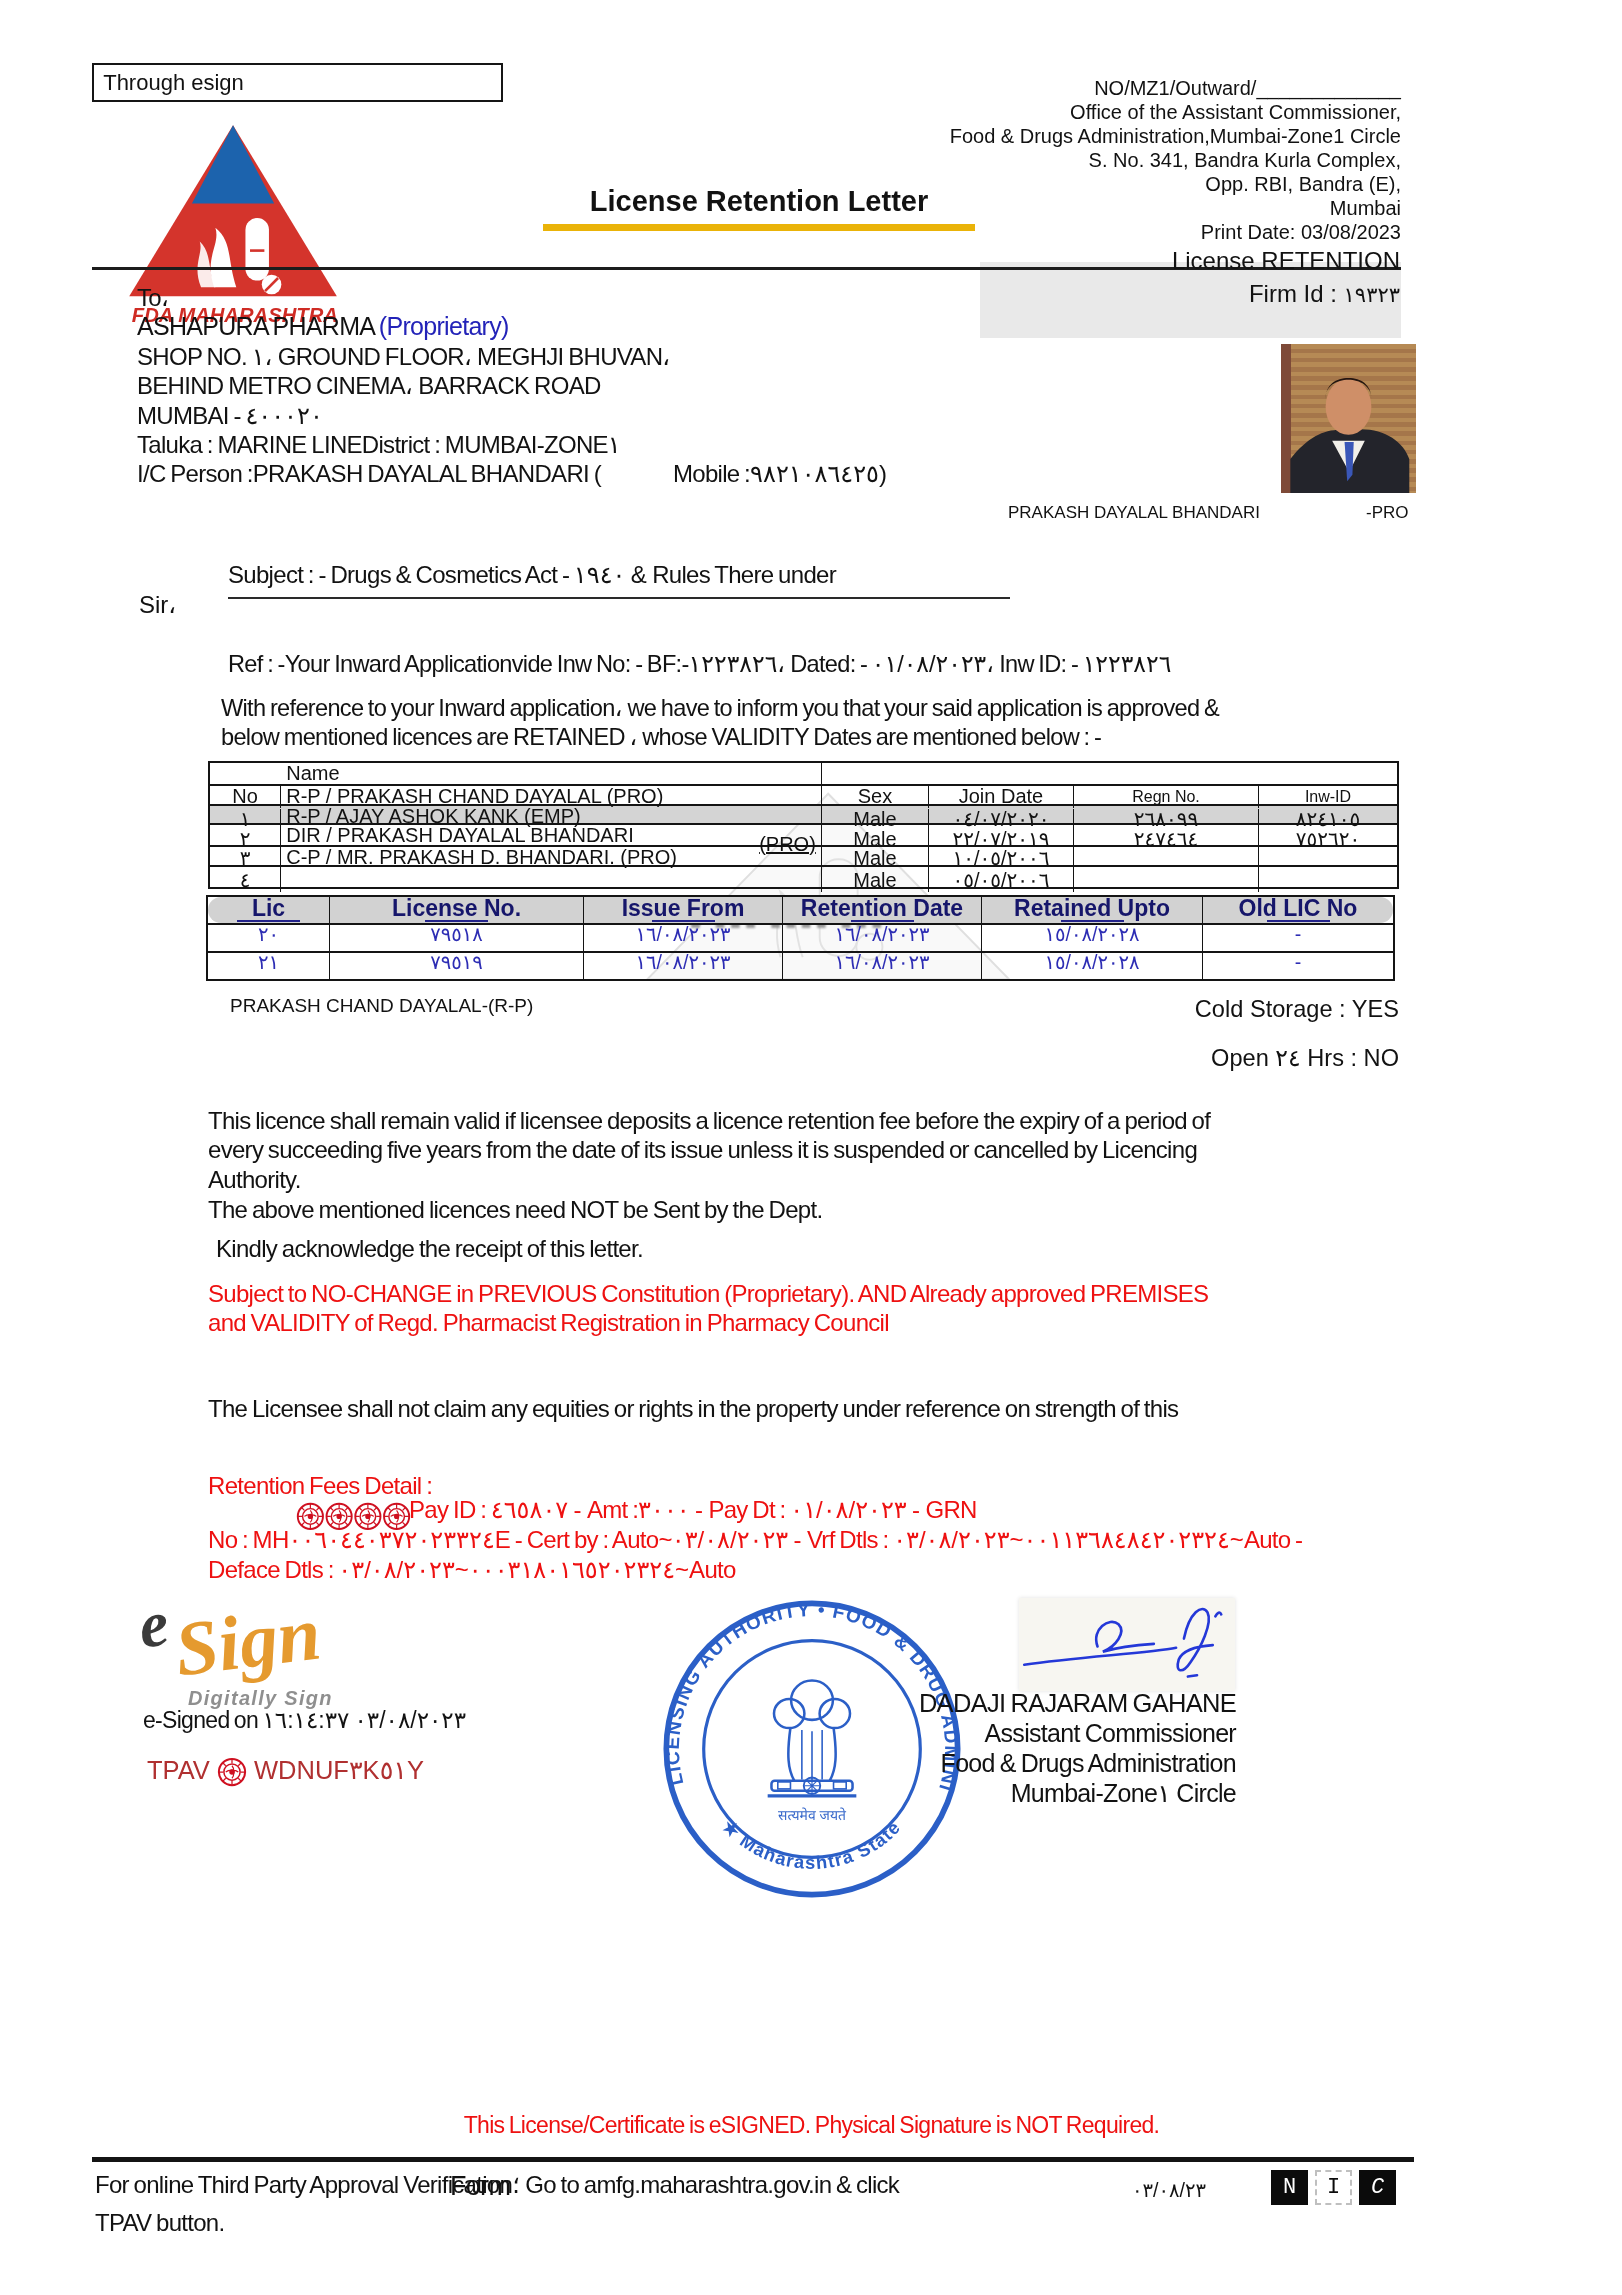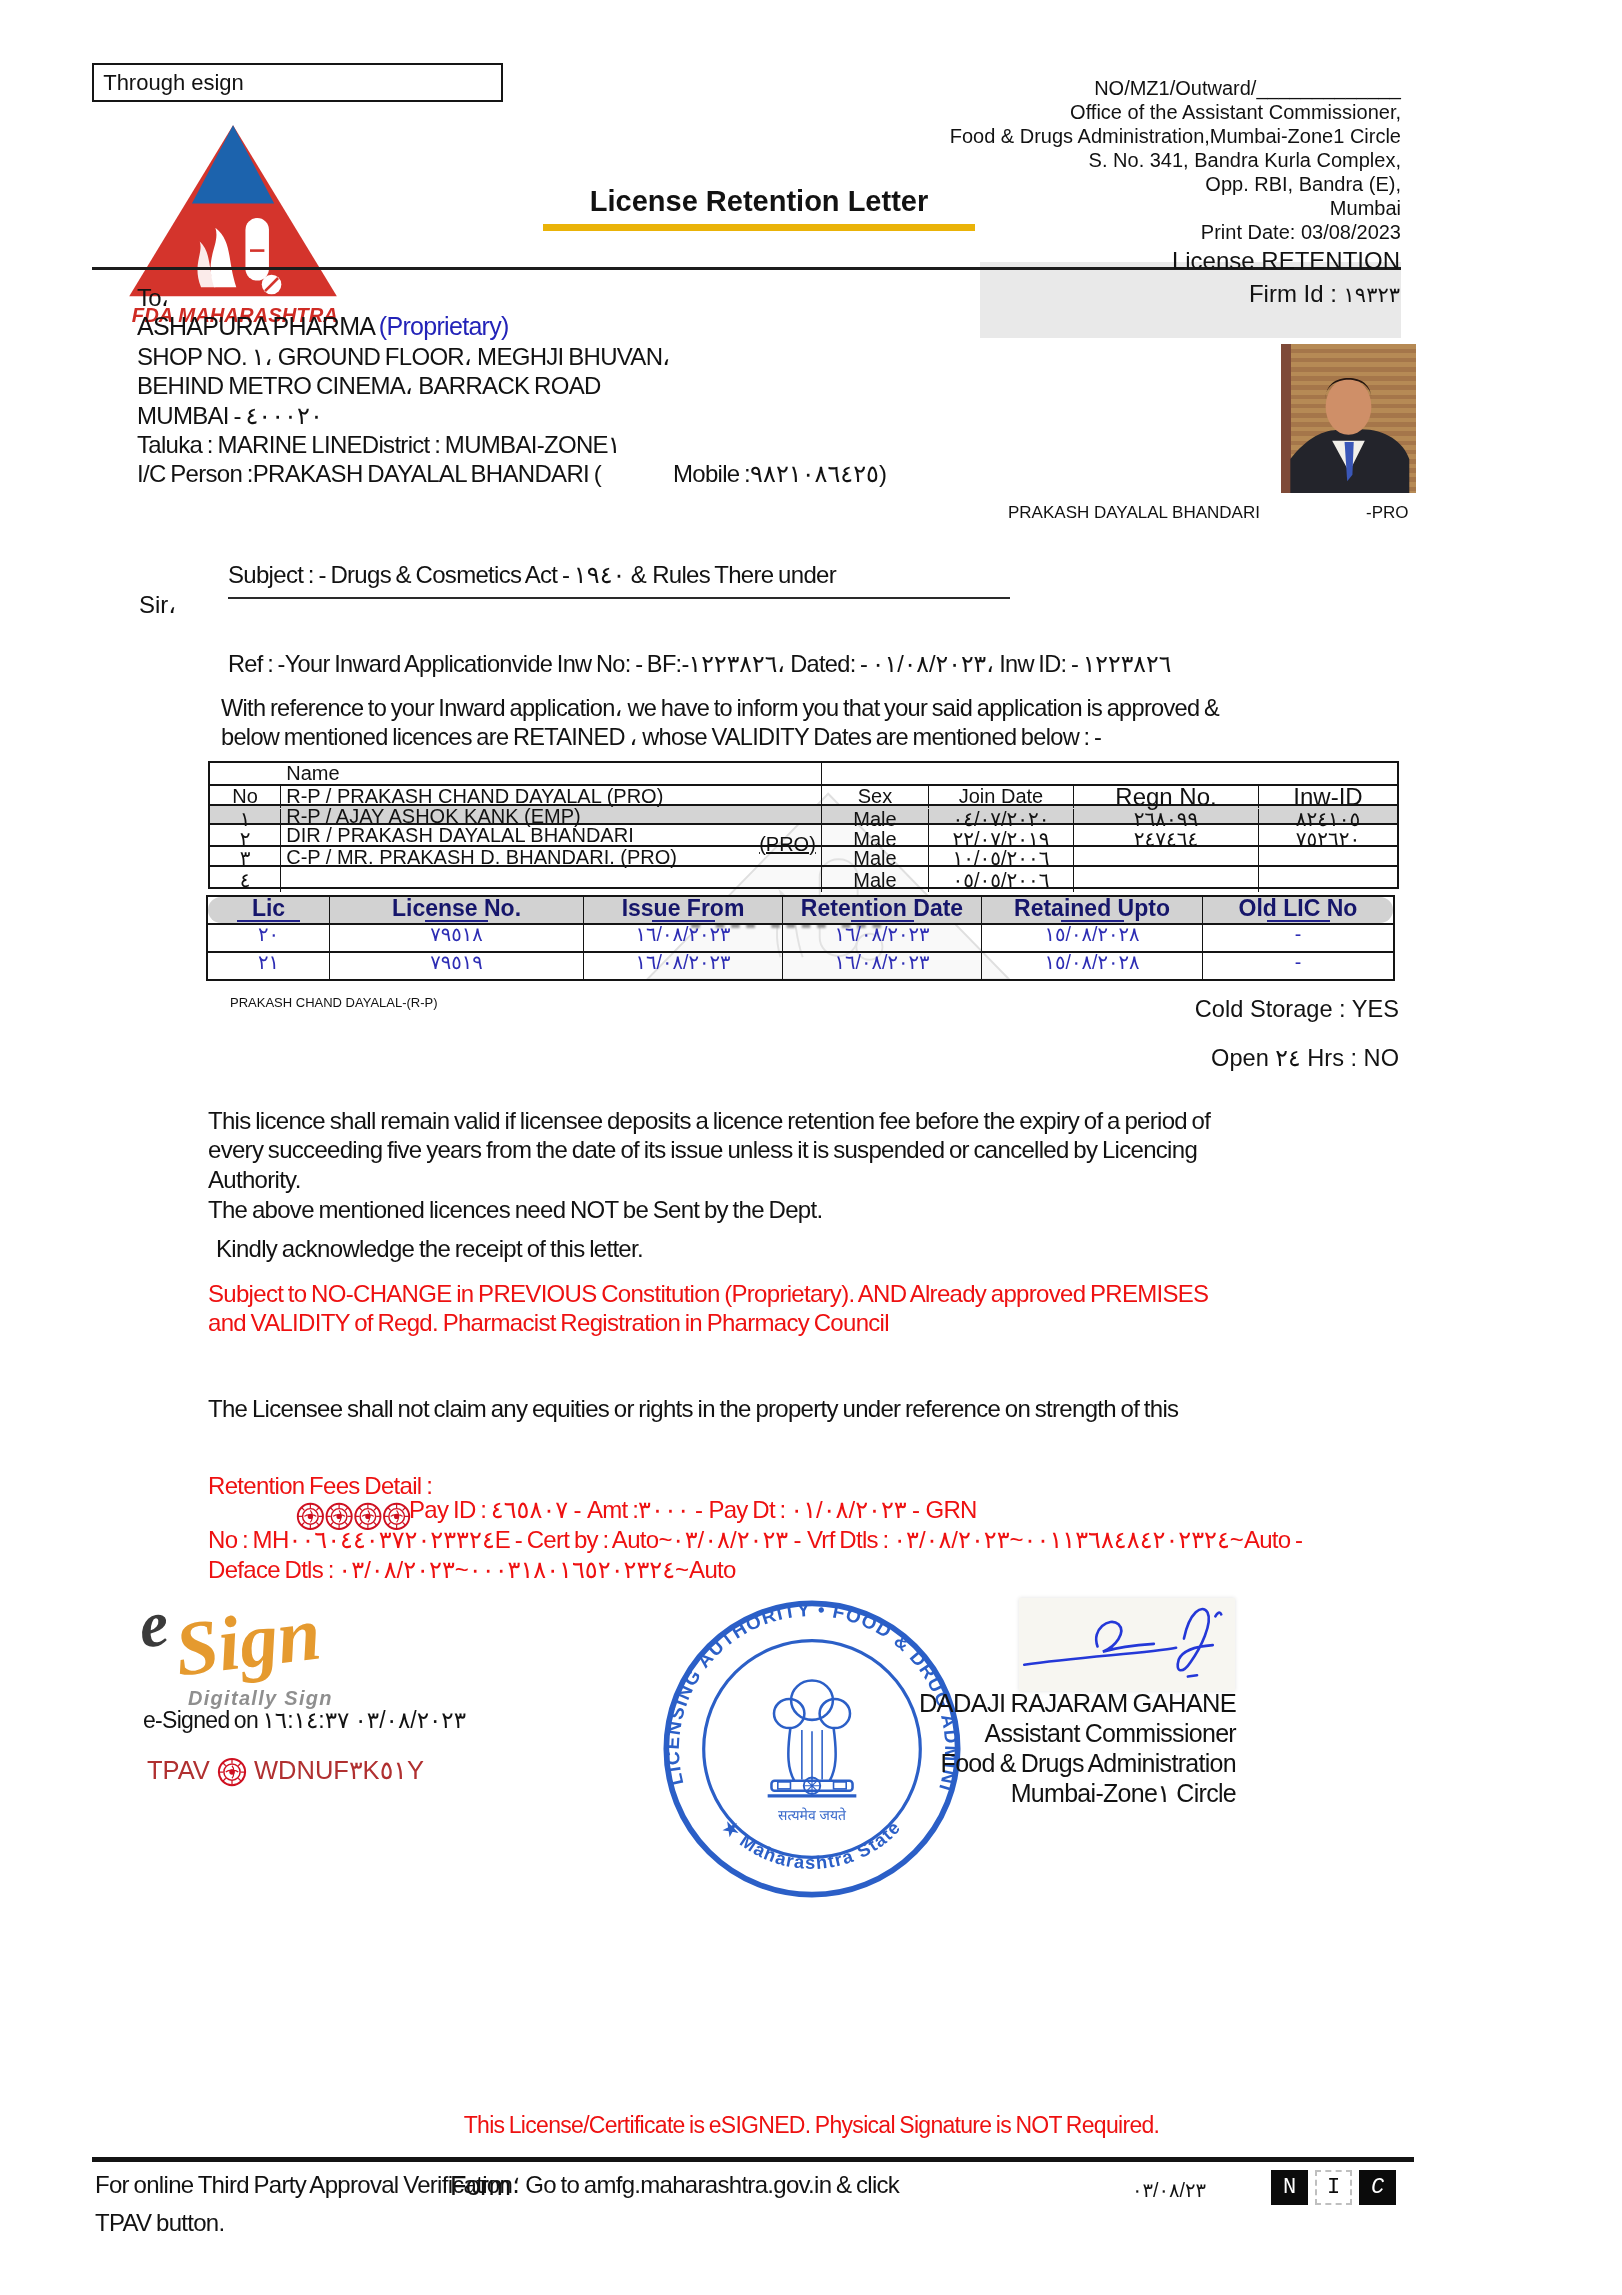--- a/index.html
+++ b/index.html
@@ -50,37 +50,37 @@
 
   
   .tbl{box-sizing:border-box;border:2px solid #141414;z-index:1;}
   #t1{left:208px;top:761px;width:1191px;}
   #t1 .trow{display:grid;grid-template-columns:71px 541px 107px 145px 185px 1fr;border-top:2.6px solid #141414;}
   #t1 .trow:first-child{border-top:none;}
   #t1 .c{border-right:1.3px solid #141414;padding:0 5.2px;font-size:20px;line-height:21.6px;
          overflow:visible;white-space:nowrap;box-sizing:border-box;}
   #t1 .c:last-child{border-right:none;}
   #t1 .hrow{height:21px;} #t1 .r{height:17.7px;} #t1 .r3{height:20px;} #t1 .rE{height:19.6px;}
-  #t1 .ctr{text-align:center;margin-top:23px;} #t1 .big{font-size:24px;line-height:22px;}
+  #t1 .ctr{text-align:center;margin-top:23px;} #t1 .big{font-size:16px;line-height:22px;}
   .grayrow{background:#d4d4d4;}
   .pro-off{float:right;margin-top:8.5px;text-decoration:underline;}
 
   
   #t2{left:206px;top:895px;width:1189px;}
   #t2 .trow{display:grid;grid-template-columns:122px 254px 199px 199px 221px 1fr;border-top:2.6px solid #141414;}
   #t2 .trow:first-child{border-top:none;border-radius:13px;}
   #t2 .c{border-right:1.3px solid #141414;text-align:center;overflow:visible;box-sizing:border-box;}
   #t2 .c:last-child{border-right:none;}
   #t2 .hrow{height:26px;background:#d2d2d2;}
   #t2 .hrow .c{font-size:23px;line-height:22px;color:#16166b;font-weight:bold;}
   .hund{display:block;width:63px;height:0;border-bottom:2.6px solid #22228a;margin:0.7px auto 0;}
   #t2 .r{height:26px;} 
   #t2 .r .c{font-size:19.6px;line-height:19.6px;color:#2d2db4;}
 
-  #holder-cap{left:230px;top:995px;font-size:13px;}
+  #holder-cap{left:230px;top:995px;font-size:19px;}
   #cold{left:916px;top:996px;width:483px;text-align:right;font-size:23.6px;}
   #open{left:916px;top:1044px;width:483px;text-align:right;font-size:23.6px;}
 
   .para{font-size:24px;line-height:29.4px;}
   #para1{left:208px;top:1106px;width:1243px;}
   #para2{left:208px;top:1195px;width:1243px;}
   #para3{left:216px;top:1234px;width:1243px;}
   .red{color:#ee1111;}
   #notice{left:208px;top:1279px;width:1256px;}
   #para4{left:208px;top:1394px;width:1243px;}

